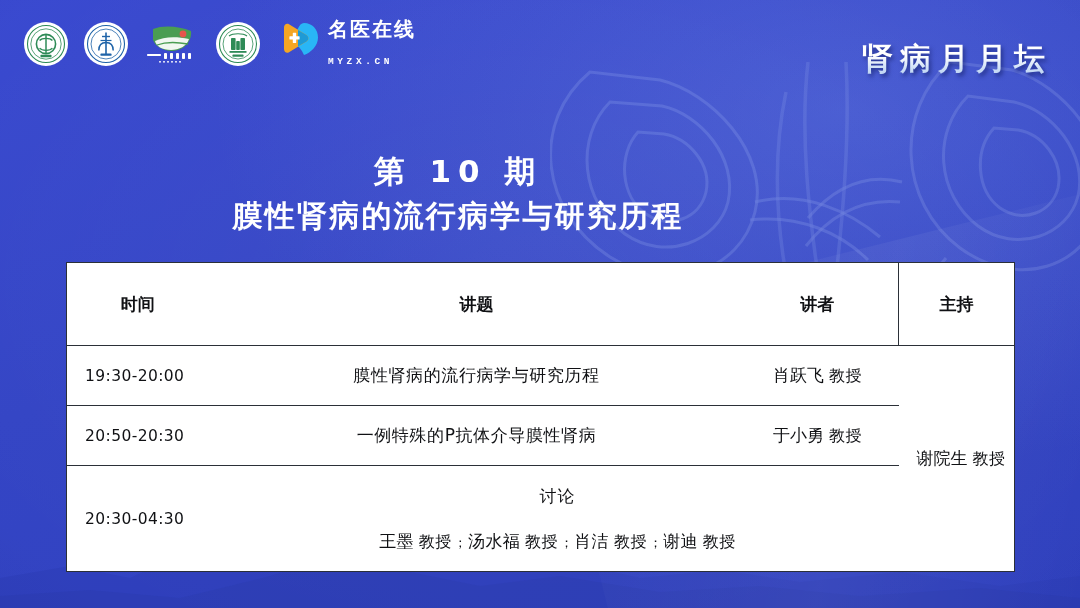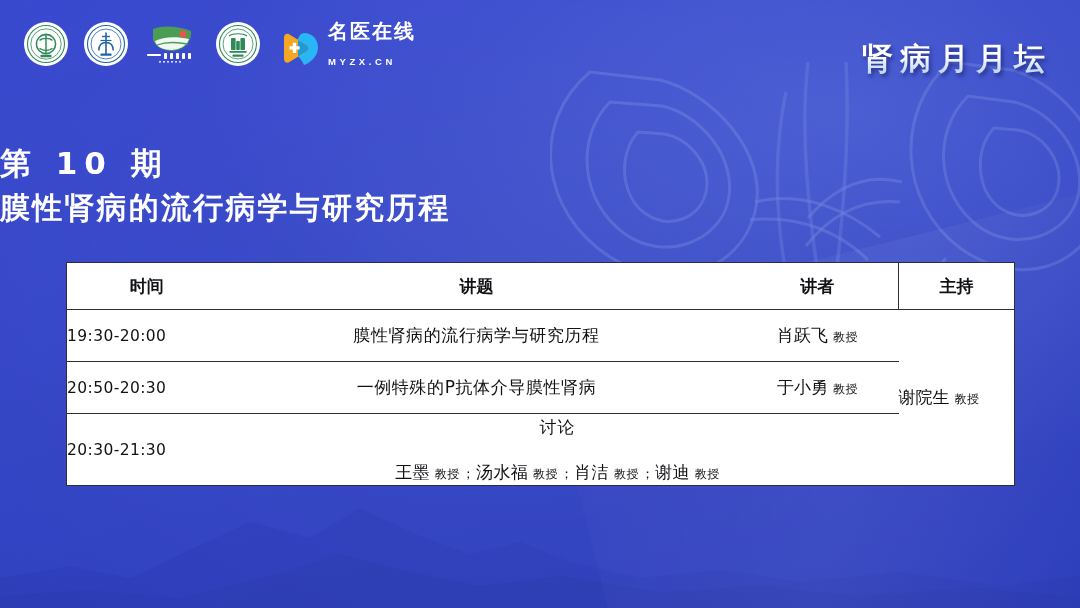--- a/index.html
+++ b/index.html
@@ -97,23 +97,24 @@
     height: 44px;
     display: flex;
     align-items: center;
     justify-content: center;
     flex: 0 0 auto;
   }
   .logo-flat svg { display: block; }
 
   .myzx-logo {
     display: flex;
-    align-items: flex-end;
+    align-items: flex-start;
     gap: 8px;
     margin-left: 4px;
+    font-family: Liberation Mono, monospace;
   }
   .myzx-mark { width: 40px; height: 36px; flex: 0 0 auto; }
   .myzx-mark svg { display: block; }
   .myzx-text { display: flex; flex-direction: column; line-height: 1; }
   .myzx-cn-name {
     font-size: 20px;
     font-weight: 700;
     color: #ffffff;
     letter-spacing: 2px;
   }
@@ -137,22 +138,23 @@
     -webkit-text-fill-color: transparent;
     filter: drop-shadow(2px 3px 2px rgba(10,18,80,0.55));
     font-family: "DejaVu Sans", "Liberation Sans", sans-serif;
     margin-top: 29px;
   }
 
   
   .title-block {
     position: absolute;
     left: 0;
-    top: 144px;
+    top: 152px;
     width: 916px;
+    text-align: center;
     z-index: 5;
   }
   .title-issue {
     font-size: 31px;
     font-weight: 700;
     color: #ffffff;
     letter-spacing: 7px;
     line-height: 1.24;
     font-family: "DejaVu Sans", "Liberation Sans", sans-serif;
   }
@@ -176,21 +178,21 @@
   }
   table.schedule {
     width: 100%;
     border-collapse: collapse;
     background: #ffffff;
     table-layout: fixed;
     border: 1.4px solid #2b3038;
   }
   table.schedule td, table.schedule th {
     border: none;
-    padding: 0;
+    padding: 18px;
     vertical-align: middle;
     color: #101114;
     font-family: "DejaVu Sans", "Liberation Sans", sans-serif;
   }
   .col-time   { width: 150px; }
   .col-topic  { width: 520px; }
   .col-speaker{ width: 162px; }
   .col-host   { width: 116px; }
 
   tr.head-row th {
@@ -213,21 +215,21 @@
     font-size: 17px;
     text-align: center;
     letter-spacing: 0.6px;
   }
   td.cell-speaker {
     font-size: 17px;
     text-align: center;
     white-space: nowrap;
   }
   .rank {
-    font-size: 12px;
+    font-size: 16px;
     margin-left: 5px;
     letter-spacing: 0.5px;
   }
   td.cell-host {
     font-size: 17px;
     text-align: left;
     border-left: 1.3px solid #2b3038;
     white-space: nowrap;
   }
   tr.data-row { height: 52px; }
@@ -416,21 +418,21 @@
 
         <tr class="data-row">
           <td class="cell-time">20:50-20:30</td>
           <td class="cell-topic">一例特殊的P抗体介导膜性肾病</td>
           <td class="cell-speaker">
             <span>于小勇</span><span class="rank">教授</span>
           </td>
         </tr>
 
         <tr class="data-row last-row">
-          <td class="cell-time">20:30-21:30</td>
+          <td class="cell-time">20:30-04:30</td>
           <td class="cell-topic" colspan="2">
             <div class="disc-block">
               <div class="disc-title">讨论</div>
               <div class="disc-names" id="panelists"><span>王墨</span><span class="rank">教授</span><span class="sep">；</span><span>汤水福</span><span class="rank">教授</span><span class="sep">；</span><span>肖洁</span><span class="rank">教授</span><span class="sep">；</span><span>谢迪</span><span class="rank">教授</span></div>
             </div>
           </td>
         </tr>
       </tbody>
     </table>
   </div>

